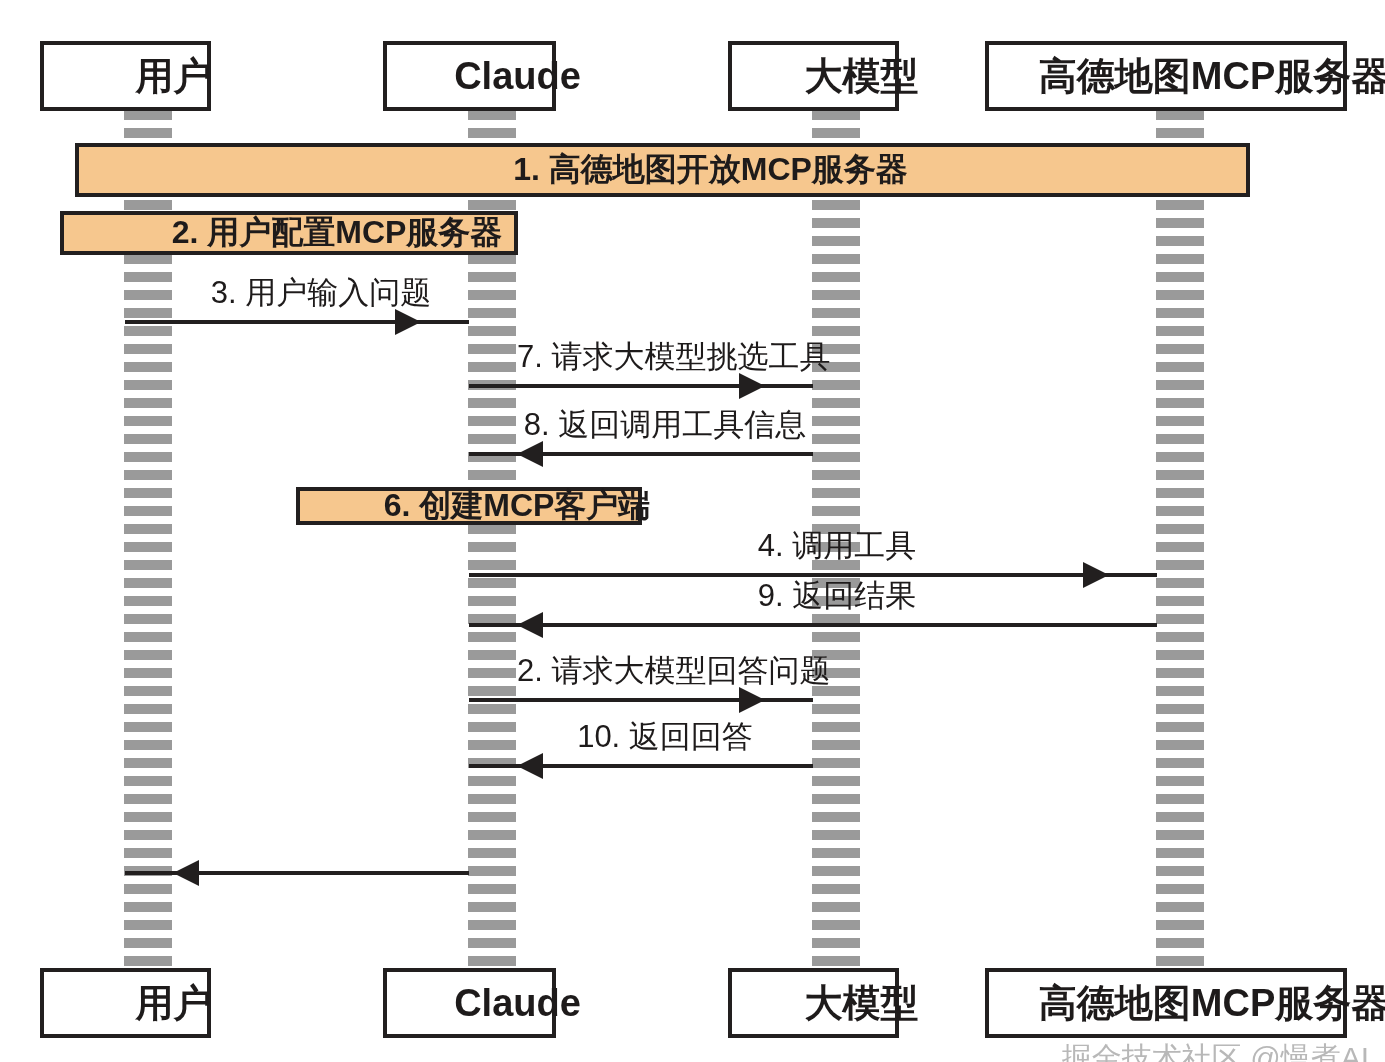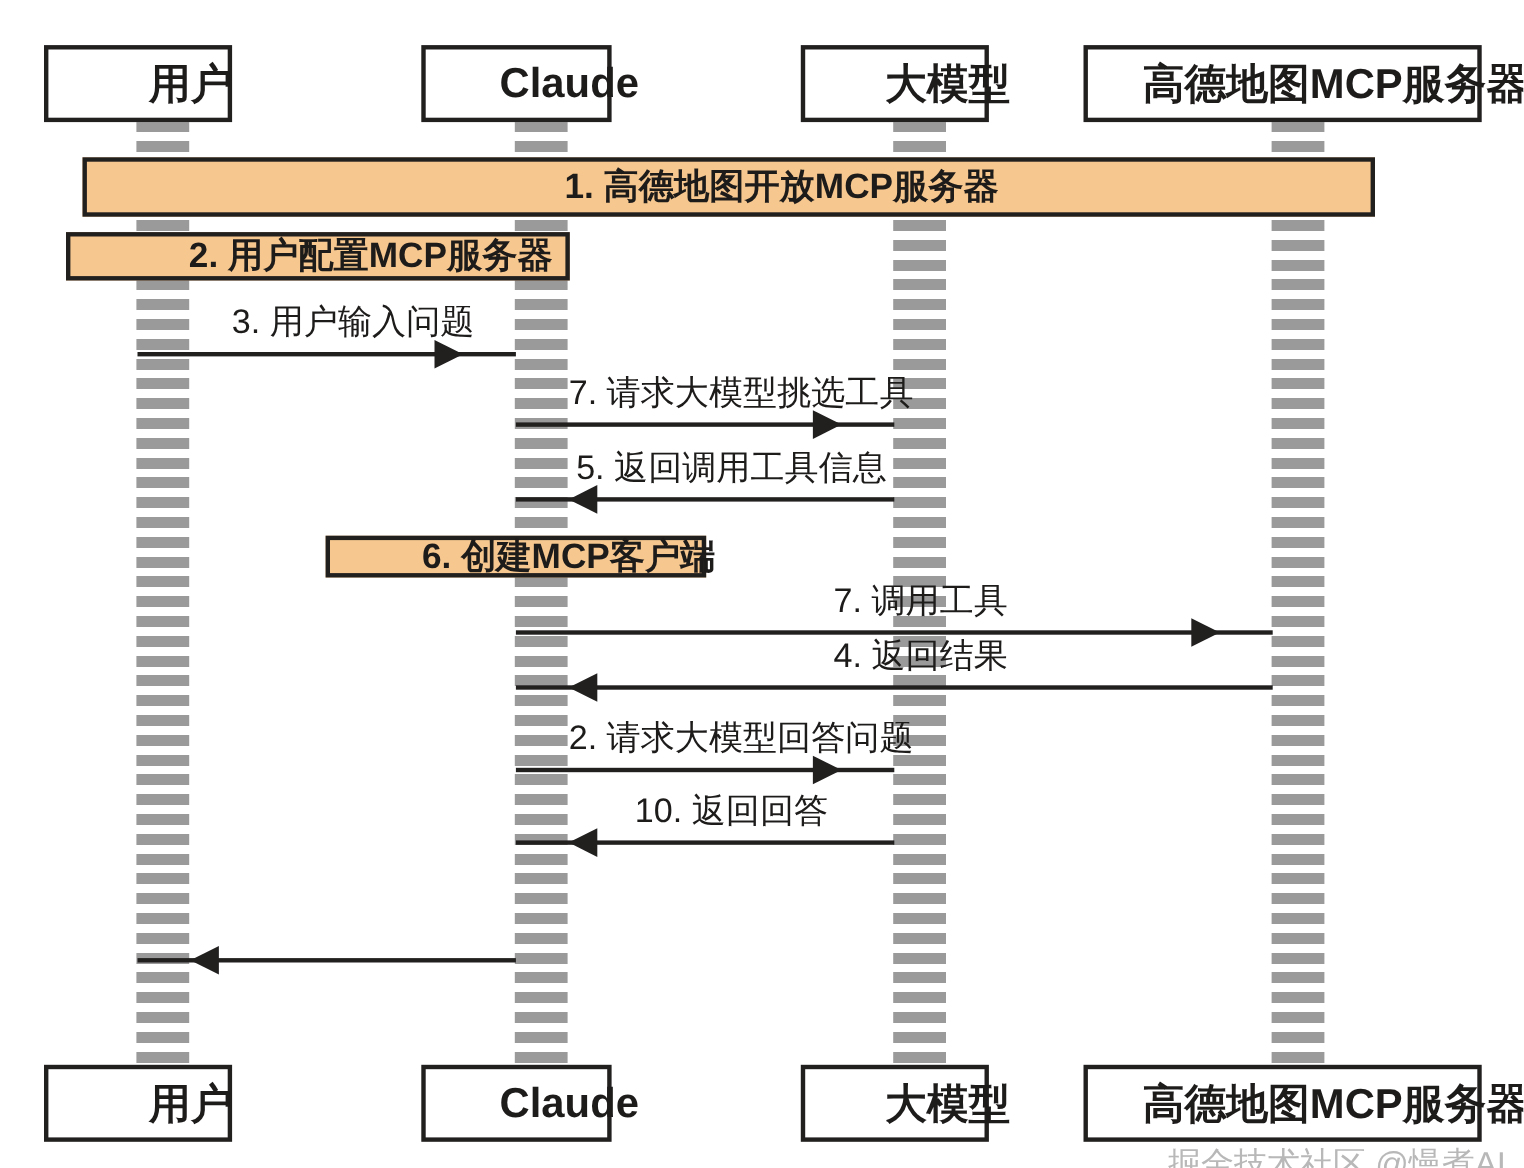--- a/index.html
+++ b/index.html
@@ -136,35 +136,35 @@
   </div>
 
   <div class="msg" style="left:469px; top:340px; width:344px">
     <div class="msg-label">7. 请求大模型挑选工具</div>
     <div class="msg-line">
       <span class="arrowhead right"></span>
     </div>
   </div>
 
   <div class="msg" style="left:469px; top:408px; width:344px">
-    <div class="msg-label">5. 返回调用工具信息</div>
+    <div class="msg-label">8. 返回调用工具信息</div>
     <div class="msg-line">
       <span class="arrowhead left"></span>
     </div>
   </div>
 
   <div class="msg" style="left:469px; top:529px; width:688px">
-    <div class="msg-label">7. 调用工具</div>
+    <div class="msg-label">4. 调用工具</div>
     <div class="msg-line">
       <span class="arrowhead right"></span>
     </div>
   </div>
 
   <div class="msg" style="left:469px; top:579px; width:688px">
-    <div class="msg-label">4. 返回结果</div>
+    <div class="msg-label">9. 返回结果</div>
     <div class="msg-line">
       <span class="arrowhead left"></span>
     </div>
   </div>
 
   <div class="msg" style="left:469px; top:654px; width:344px">
     <div class="msg-label">2. 请求大模型回答问题</div>
     <div class="msg-line">
       <span class="arrowhead right"></span>
     </div>

